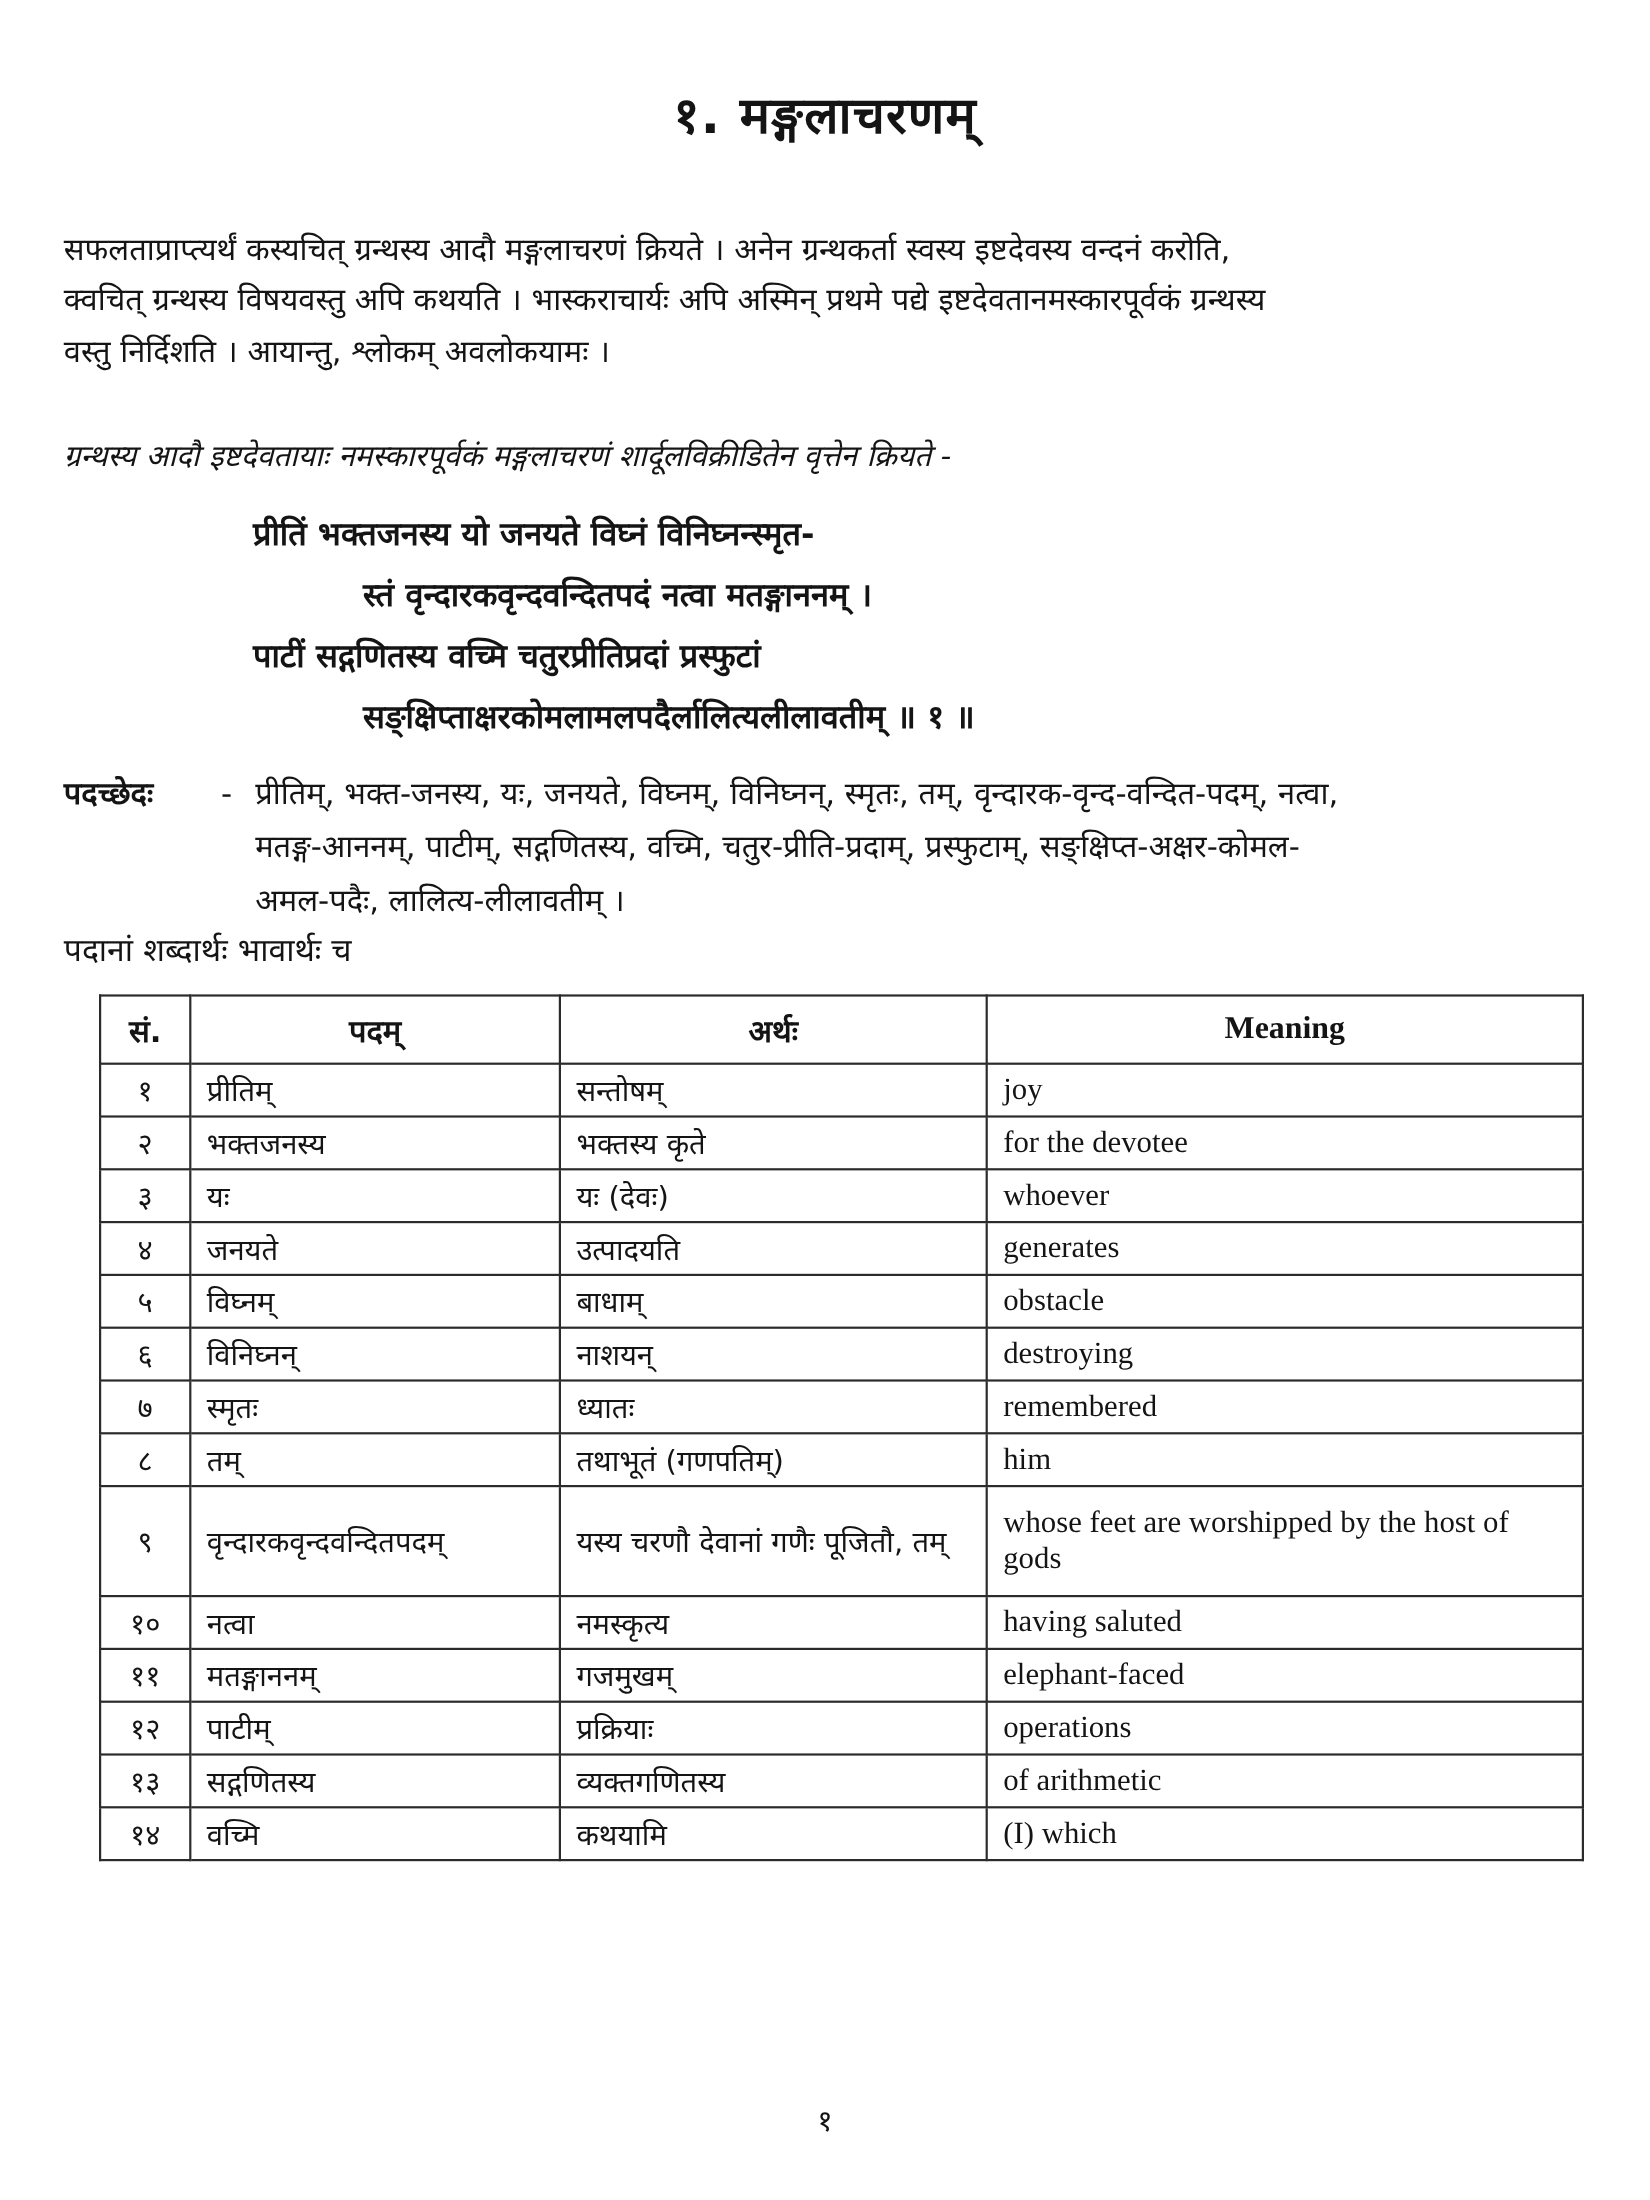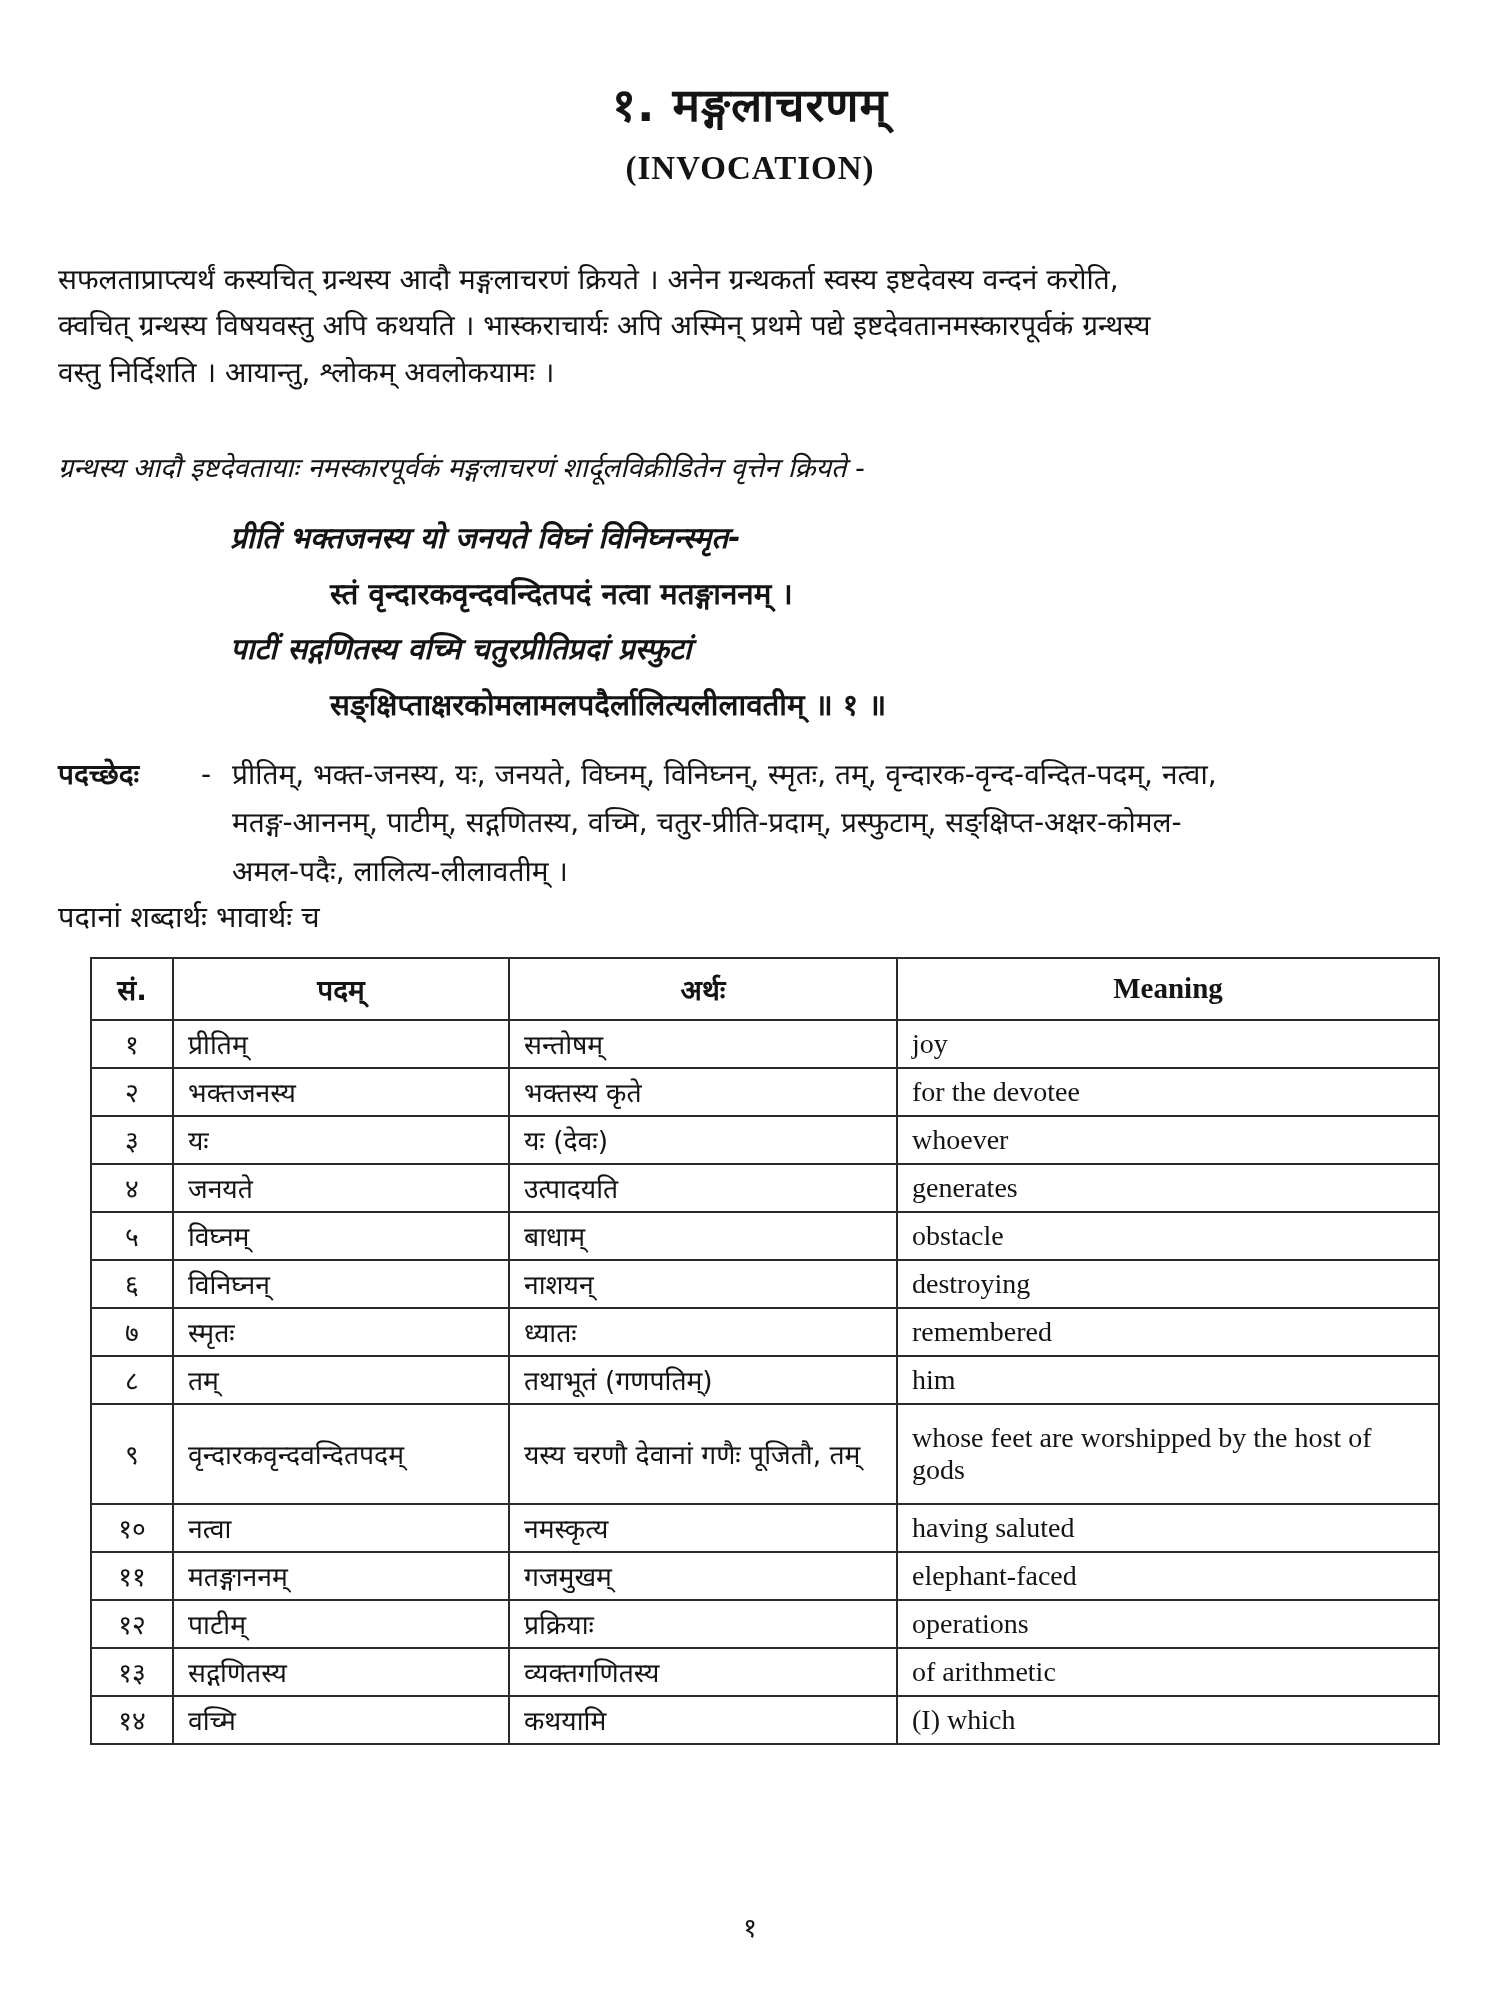--- a/index.html
+++ b/index.html
@@ -39,21 +39,21 @@
     margin-top: 52px;
     font-size: 27px;
     font-style: italic;
   }
   .verse {
     margin-top: 26px;
     font-size: 29.5px;
     font-weight: 700;
     line-height: 1.88;
   }
-  .verse .indent-a { margin-left: 172px; font-style: italic; }
+  .verse .indent-a { margin-left: 172px; }
   .verse .indent-b { margin-left: 272px; }
   .padachheda {
     margin-top: 18px;
     display: flex;
     font-size: 28px;
     line-height: 1.72;
   }
   .padachheda .label {
     font-weight: 700;
     width: 122px;
@@ -112,21 +112,20 @@
     text-align: center;
     font-size: 27px;
   }
 </style>
 </head>
 <body>
 
 <div class="page">
 
   <h1 class="title">१. मङ्गलाचरणम्</h1>
-  <div class="subtitle">(INVOCATION)</div>
 
   <div class="intro">
     <div>सफलताप्राप्त्यर्थं कस्यचित् ग्रन्थस्य आदौ मङ्गलाचरणं क्रियते । अनेन ग्रन्थकर्ता स्वस्य इष्टदेवस्य वन्दनं करोति,</div>
     <div>क्वचित् ग्रन्थस्य विषयवस्तु अपि कथयति । भास्कराचार्यः अपि अस्मिन् प्रथमे पद्ये इष्टदेवतानमस्कारपूर्वकं ग्रन्थस्य</div>
     <div>वस्तु निर्दिशति । आयान्तु, श्लोकम् अवलोकयामः ।</div>
   </div>
 
   <div class="meter-note">ग्रन्थस्य आदौ इष्टदेवतायाः नमस्कारपूर्वकं मङ्गलाचरणं शार्दूलविक्रीडितेन वृत्तेन क्रियते -</div>
 
   <div class="verse">

